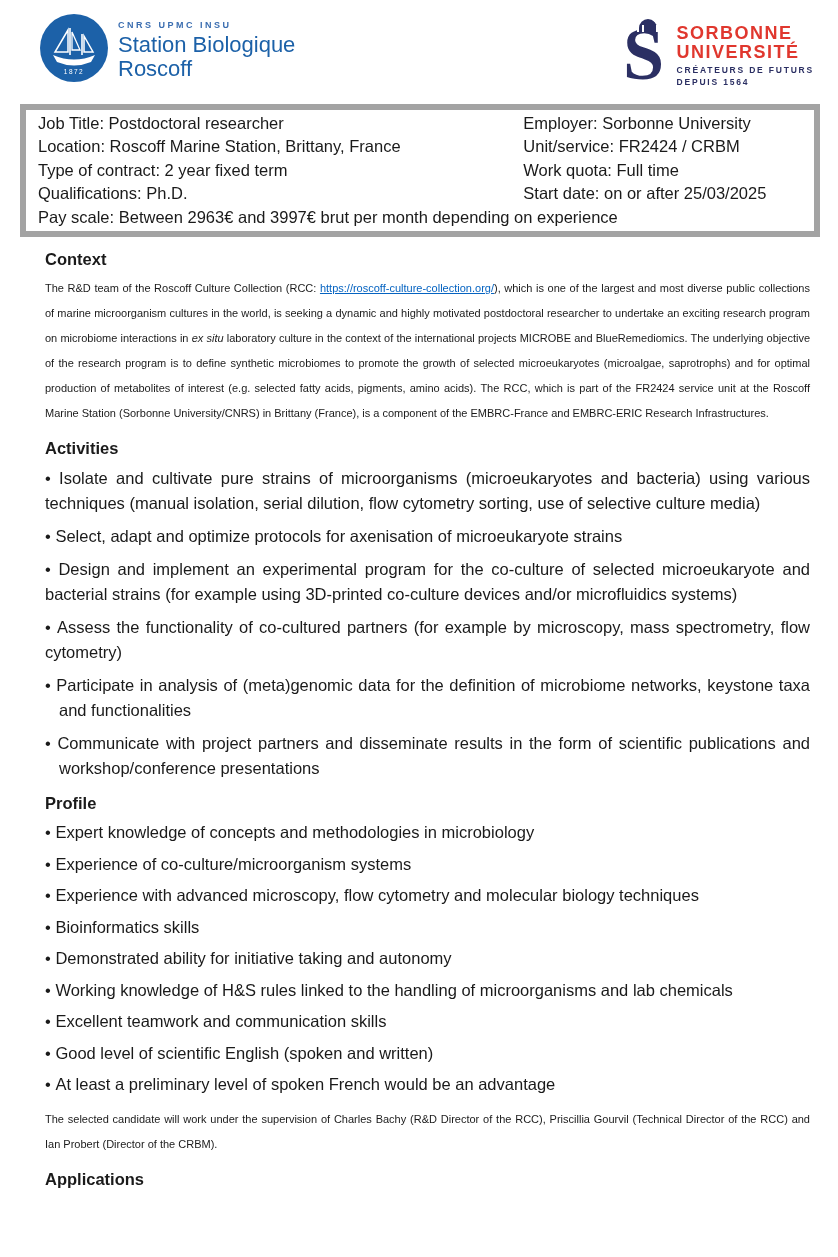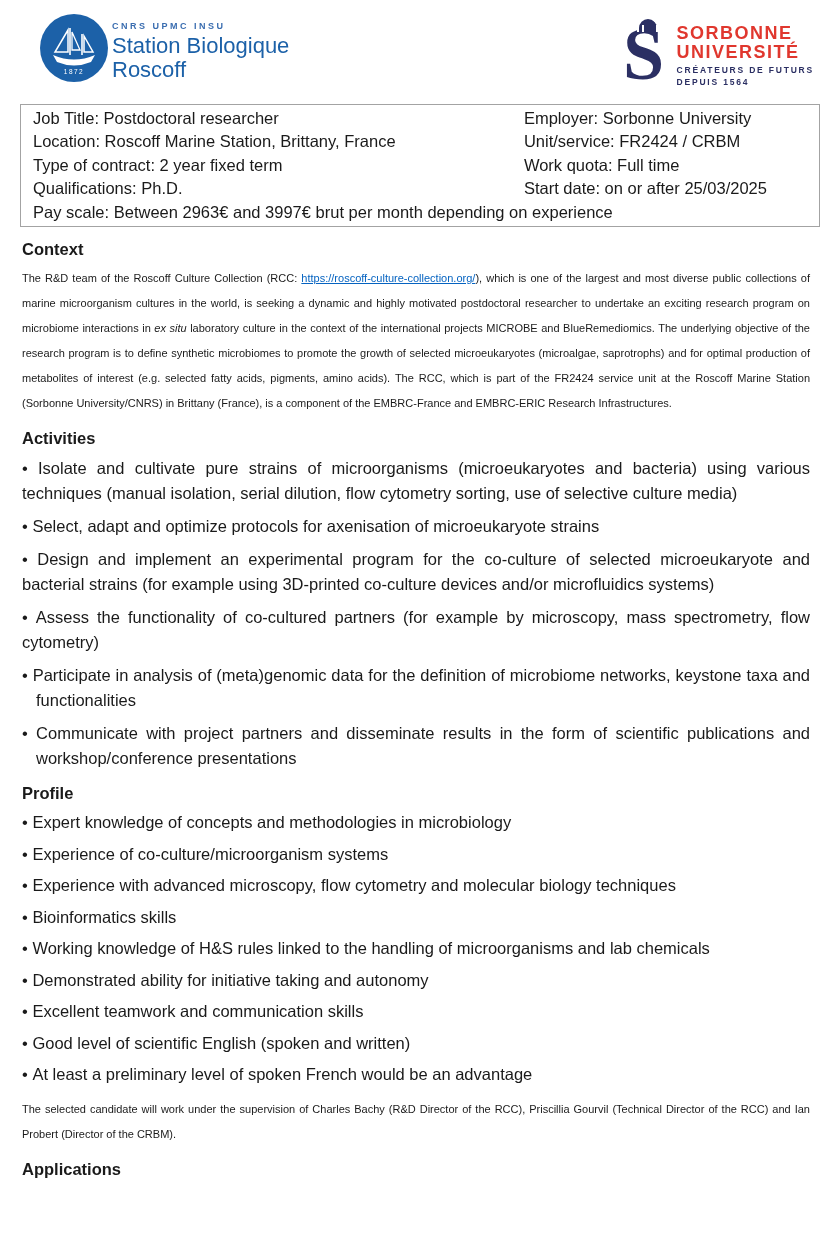--- a/index.html
+++ b/index.html
@@ -14,21 +14,21 @@
   }
 
   
   .header {
     display: flex;
     justify-content: space-between;
     align-items: flex-start;
     padding: 14px 24px 0 40px;
     height: 96px;
   }
-  .sbr-logo { display: flex; align-items: center; gap: 4px; }
+  .sbr-logo { display: flex; align-items: flex-start; gap: 10px; }
   .sbr-circle { width: 68px; height: 68px; flex: 0 0 auto; }
   .sbr-text { padding-top: 6px; }
   .sbr-org {
     font-size: 9px; font-weight: bold; letter-spacing: 2.5px;
     color: #3a6db0; margin-bottom: 3px;
   }
   .sbr-name {
     font-size: 22px; line-height: 24px; color: #1c61a8; font-weight: normal;
   }
 
@@ -61,37 +61,37 @@
   }
   .sorbonne-tagline2 {
     font-size: 8.5px; font-weight: bold; letter-spacing: 1.8px;
     color: #2b2f63; margin-top: 2px;
   }
 
   
   .job-table {
     width: 800px;
     margin: 8px auto 0 20px;
-    border: 1px solid #a3a3a3;
+    border: 6px solid #a3a3a3;
     border-collapse: collapse;
   }
   .job-table td {
     border: none;
     padding: 0 0 0 12px;
     font-size: 16.5px;
     line-height: 23.4px;
     white-space: nowrap;
   }
   .job-table tr:first-child td { padding-top: 2px; }
   .job-table tr:last-child td { padding-bottom: 2px; }
   .col-left { width: 61.5%; }
   .col-right { width: 38.5%; }
 
   
-  .content { padding: 0 28px 0 22px; }
+  .content { padding: 0 28px 0 45px; }
   .h {
     font-weight: bold;
     font-size: 16.5px;
     margin: 13px 0 7px 0;
   }
   .para {
     font-size: 11px;
     line-height: 25px;
     text-align: justify;
   }
@@ -190,22 +190,22 @@
   <div class="bullet">Design and implement an experimental program for the co-culture of selected microeukaryote and bacterial strains (for example using 3D-printed co-culture devices and/or microfluidics systems)</div>
   <div class="bullet">Assess the functionality of co-cultured partners (for example by microscopy, mass spectrometry, flow cytometry)</div>
   <div class="bullet hang">Participate in analysis of (meta)genomic data for the definition of microbiome networks, keystone taxa and functionalities</div>
   <div class="bullet hang">Communicate with project partners and disseminate results in the form of scientific publications and workshop/conference presentations</div>
 
   <div class="h">Profile</div>
   <div class="bullet tight">Expert knowledge of concepts and methodologies in microbiology</div>
   <div class="bullet tight">Experience of co-culture/microorganism systems</div>
   <div class="bullet tight">Experience with advanced microscopy, flow cytometry and molecular biology techniques</div>
   <div class="bullet tight">Bioinformatics skills</div>
+  <div class="bullet tight">Demonstrated ability for initiative taking and autonomy</div>
   <div class="bullet tight">Working knowledge of H&amp;S rules linked to the handling of microorganisms and lab chemicals</div>
-  <div class="bullet tight">Demonstrated ability for initiative taking and autonomy</div>
   <div class="bullet tight">Excellent teamwork and communication skills</div>
   <div class="bullet tight">Good level of scientific English (spoken and written)</div>
   <div class="bullet tight">At least a preliminary level of spoken French would be an advantage</div>
 
   <div class="para closing">The selected candidate will work under the supervision of Charles Bachy (R&amp;D Director of the RCC), Priscillia Gourvil (Technical Director of the RCC) and Ian Probert (Director of the CRBM).</div>
 
   <div class="h">Applications</div>
 
 </div>
 

